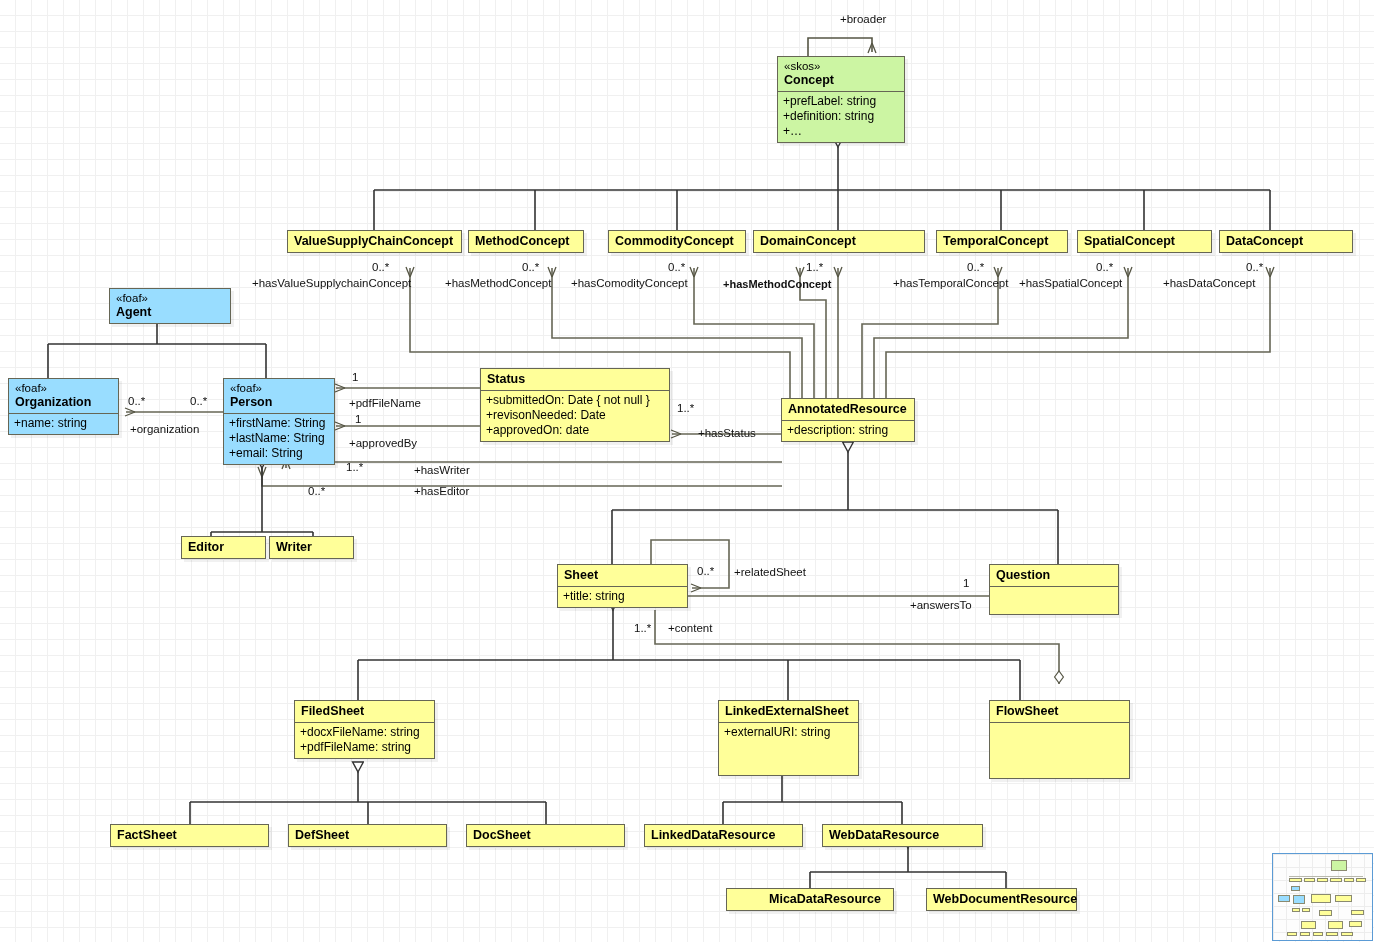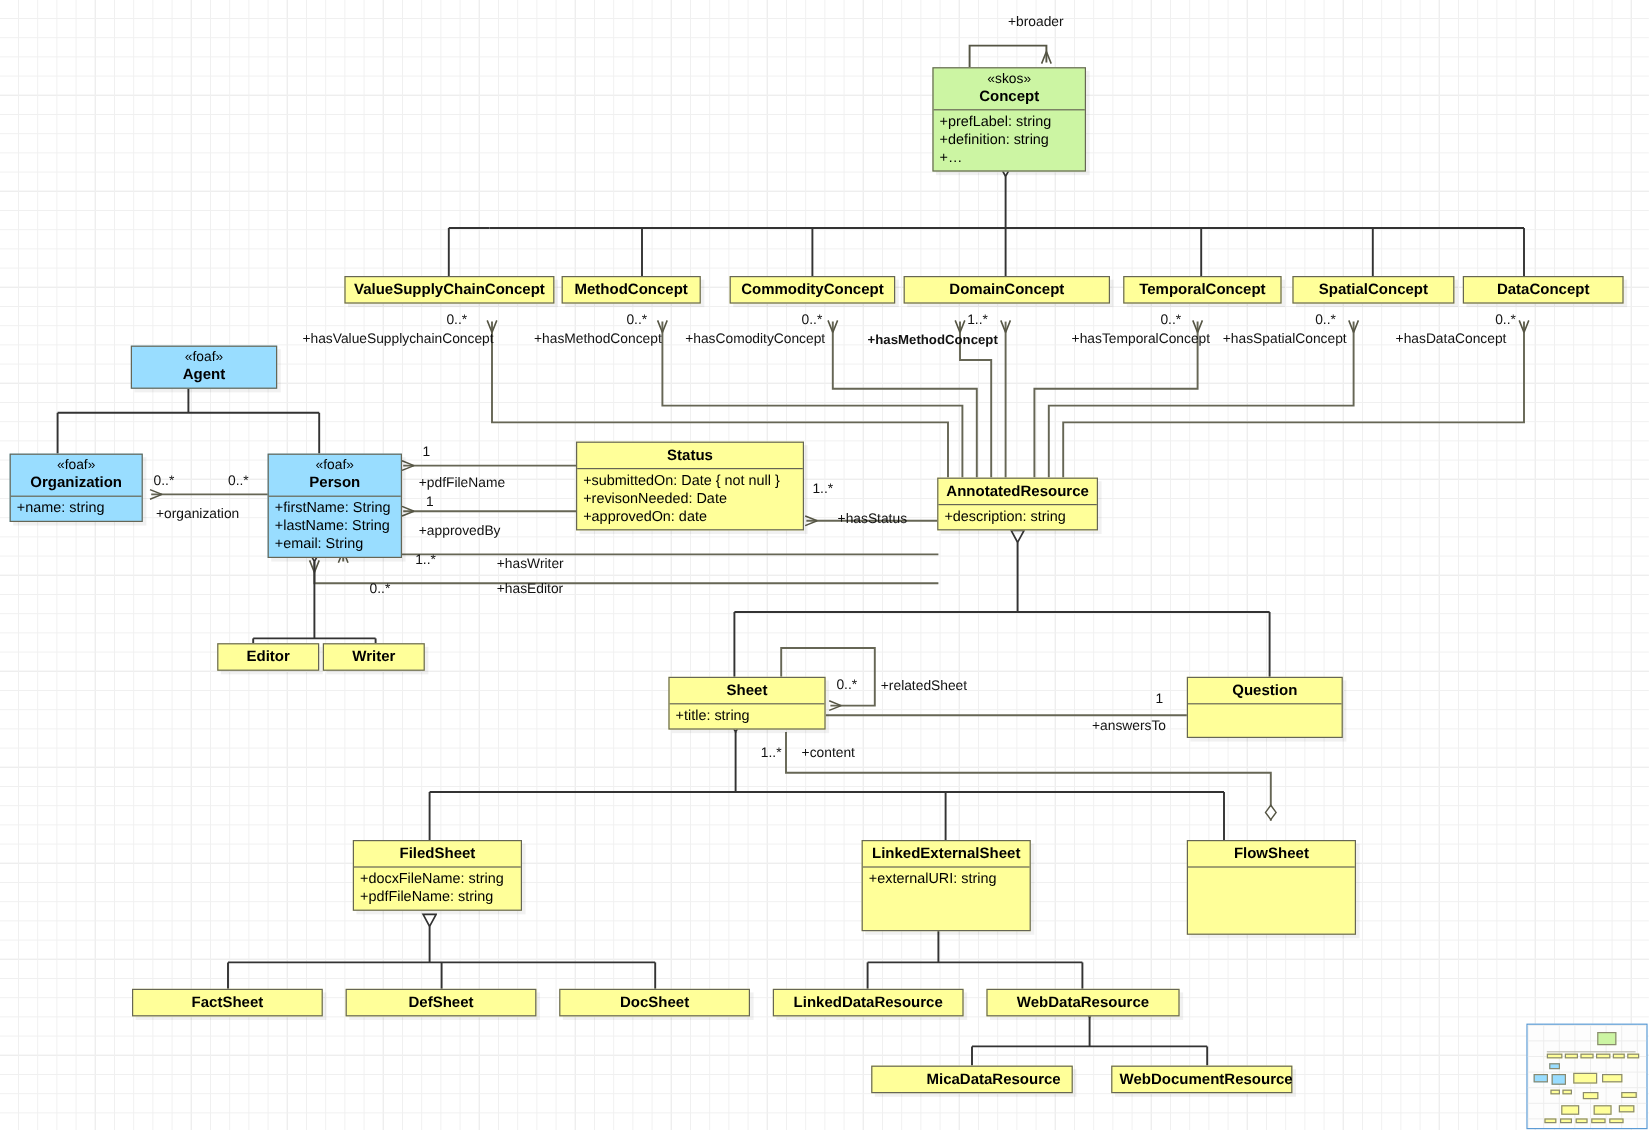--- a/index.html
+++ b/index.html
@@ -23,21 +23,21 @@
   }
   svg#wires{position:absolute;left:0;top:0;width:1374px;height:942px;pointer-events:none;}
   .uml{
     position:absolute;
     box-sizing:border-box;
     border:1.6px solid #666655;
     box-shadow:3px 3px 0 rgba(0,0,0,0.055);
     z-index:5;
   }
   .uml .hdr{
-    text-align:center;
+    text-align:left;
     font-weight:bold;
     font-size:12.5px;
     color:#000;
     padding:3px 6px 4px 6px;
     line-height:1.12;
     white-space:nowrap;
   }
   .uml .hdr .stereo{display:block;font-weight:normal;font-size:11.5px;}
   .uml .attrs{
     border-top:1.6px solid #666655;

